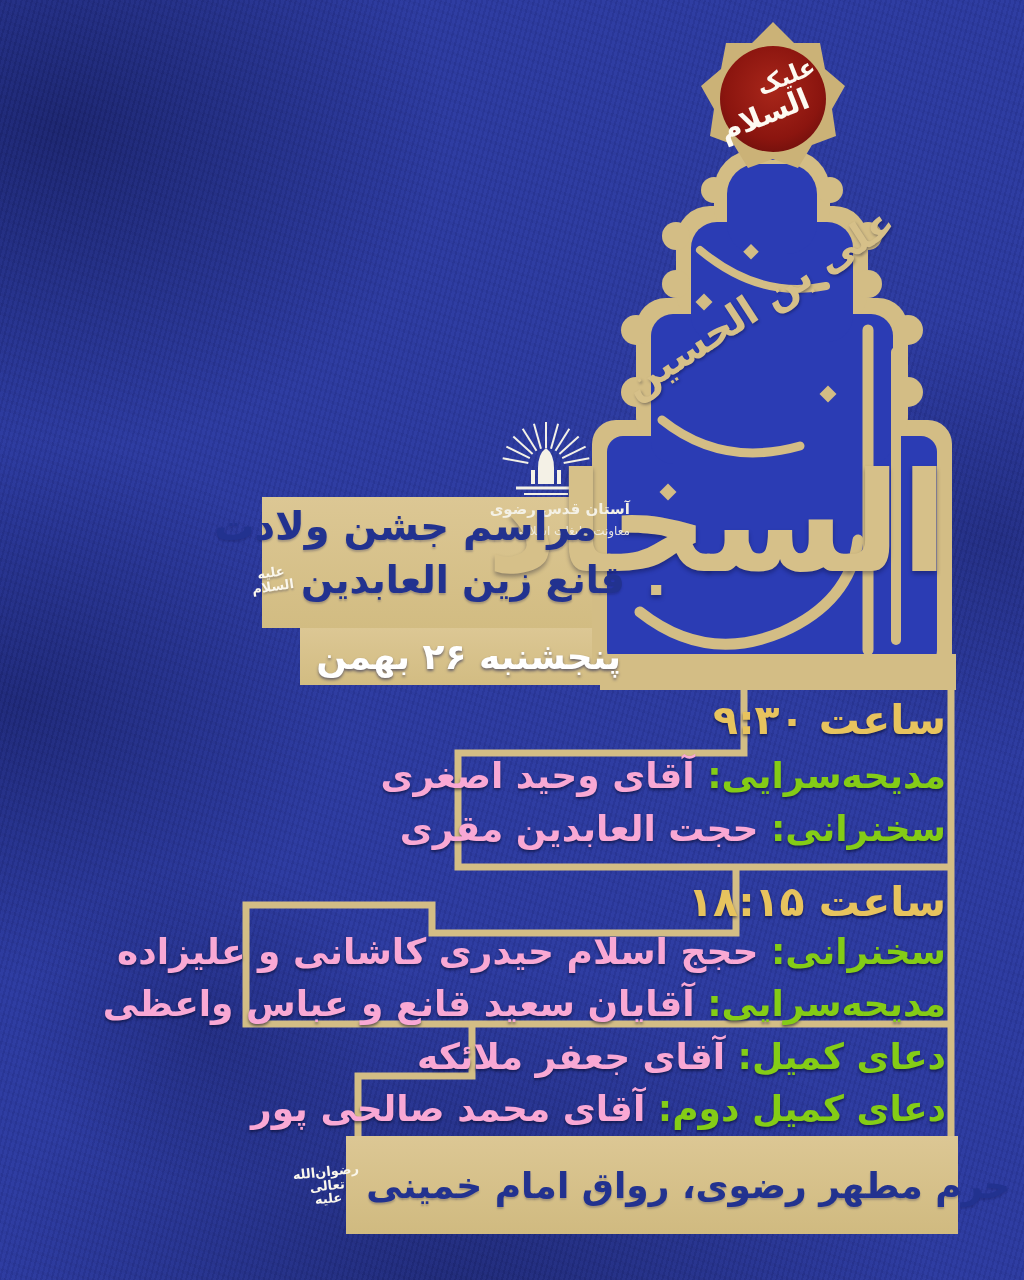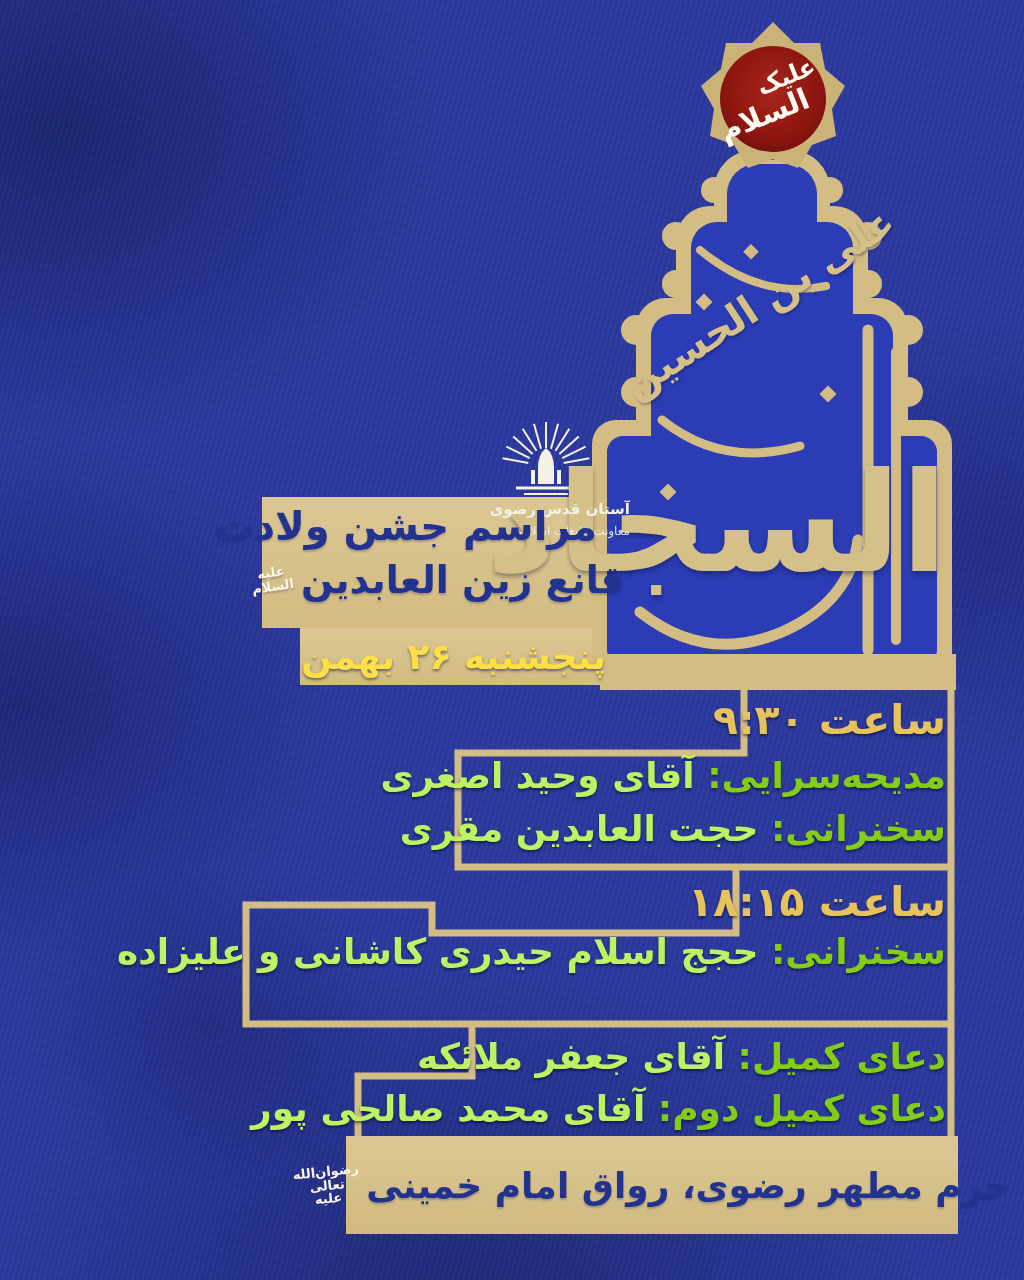--- a/index.html
+++ b/index.html
@@ -29,21 +29,21 @@
 
   
   .banner{position:absolute;background:linear-gradient(180deg,#dcc794,#d2bc82);}
   .banner1{left:262px;top:497px;width:352px;height:131px;}
   .banner2{left:300px;top:628px;width:314px;height:57px;}
 
   .h-line{position:absolute;white-space:nowrap;direction:rtl;font-weight:bold;text-align:center;}
   .h-title1{left:257px;top:503px;width:340px;font-size:40px;color:#22328f;text-shadow:0 2px 2px rgba(20,25,80,.25);}
   .h-title2{left:268px;top:558px;width:340px;font-size:38px;color:#22328f;text-shadow:0 2px 2px rgba(20,25,80,.25);display:flex;align-items:center;justify-content:center;gap:8px;}
   .honorific{display:inline-block;font-size:13px;line-height:1.05;color:#fbf7ec;font-weight:bold;text-align:center;transform:rotate(-8deg);}
-  .h-date{left:304px;top:636px;width:302px;font-size:36px;color:#fde047;text-shadow:0 2px 3px rgba(20,25,80,.55);}
+  .h-date{left:319px;top:636px;width:302px;font-size:36px;color:#ffffff;text-shadow:0 2px 3px rgba(20,25,80,.55);}
 
   
   .logo-t{position:absolute;left:462px;width:168px;text-align:right;color:#f4f1e6;direction:rtl;white-space:nowrap;}
   .logo-t1{top:500px;font-size:15px;font-weight:bold;}
   .logo-t2{top:524px;font-size:12px;opacity:.92;}
 
   
   .emb-main{
     position:absolute;left:612px;top:448px;width:336px;text-align:right;
     font-size:138px;font-weight:bold;color:#d6c089;direction:rtl;white-space:nowrap;
@@ -51,21 +51,21 @@
   }
   .emb-sec{
     position:absolute;left:642px;top:268px;width:270px;text-align:center;
     font-size:40px;font-weight:bold;color:#d6c089;direction:rtl;white-space:nowrap;
     transform:rotate(-33deg);text-shadow:0 2px 3px rgba(5,8,40,.35);
   }
 
   
   .sline{position:absolute;right:78px;white-space:nowrap;direction:rtl;font-weight:bold;font-size:36px;text-shadow:0 2px 3px rgba(4,7,35,.55);}
   .sline .lbl{color:#84cc16;}
-  .sline .val{color:#bef264;}
+  .sline .val{color:#f9a8d4;}
   .stime{position:absolute;right:78px;white-space:nowrap;direction:rtl;font-weight:bold;font-size:41px;color:#e7c35e;text-shadow:0 2px 3px rgba(4,7,35,.55);text-align:right;}
   .t-morning{top:696px;}
   .l-m1{top:755px;}
   .l-m2{top:808px;}
   .t-evening{top:878px;}
   .l-e1{top:931px;}
   .l-e2{top:983px;}
   .l-e3{top:1036px;}
   .l-e4{top:1088px;}
 
@@ -204,20 +204,24 @@
     <div class="sline l-m2">
       <span class="lbl">سخنرانی:</span>
       <span class="val">حجت العابدین مقری</span>
     </div>
 
     <div class="stime t-evening">ساعت ۱۸:۱۵</div>
     <div class="sline l-e1">
       <span class="lbl">سخنرانی:</span>
       <span class="val">حجج اسلام حیدری کاشانی و علیزاده</span>
     </div>
+    <div class="sline l-e2">
+      <span class="lbl">مدیحه‌سرایی:</span>
+      <span class="val">آقایان سعید قانع و عباس واعظی</span>
+    </div>
     <div class="sline l-e4">
       <span class="lbl">دعای کمیل دوم:</span>
       <span class="val">آقای محمد صالحی پور</span>
     </div>
     <div class="sline l-e3">
       <span class="lbl">دعای کمیل:</span>
       <span class="val">آقای جعفر ملائکه</span>
     </div>
 
     <div class="venue">

